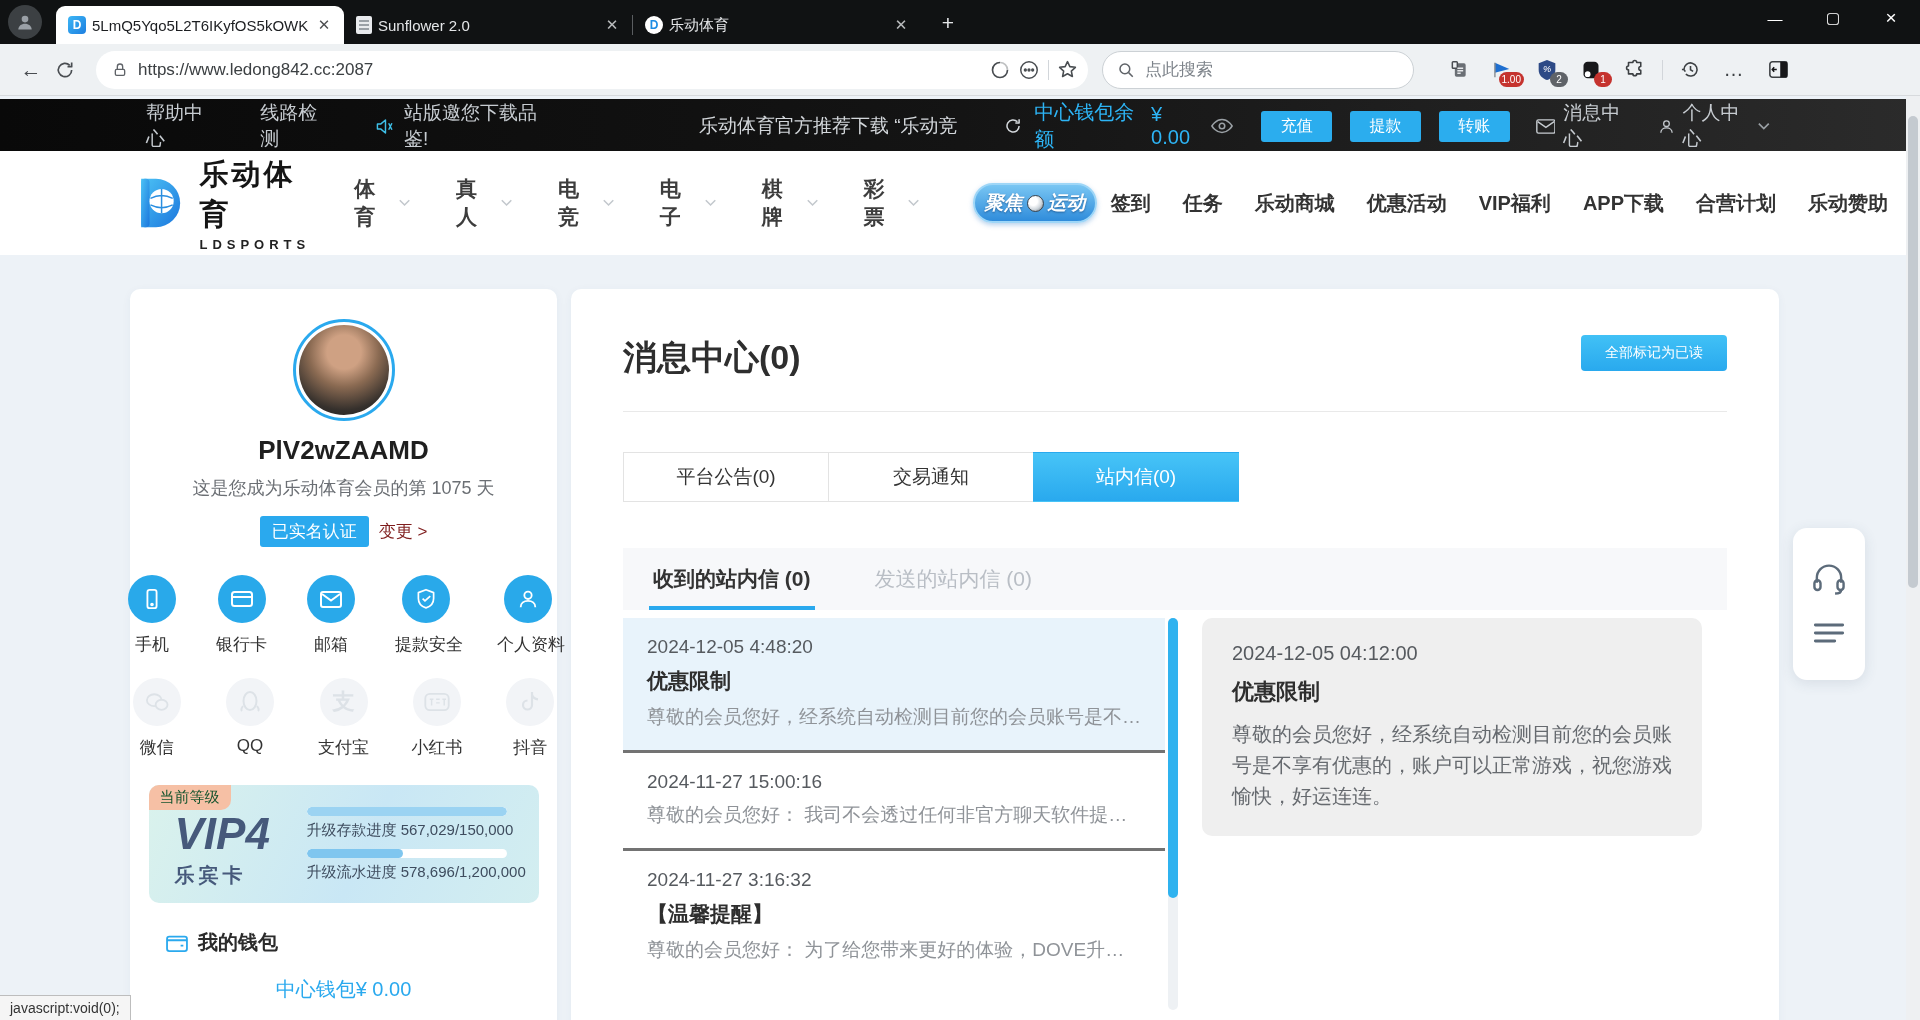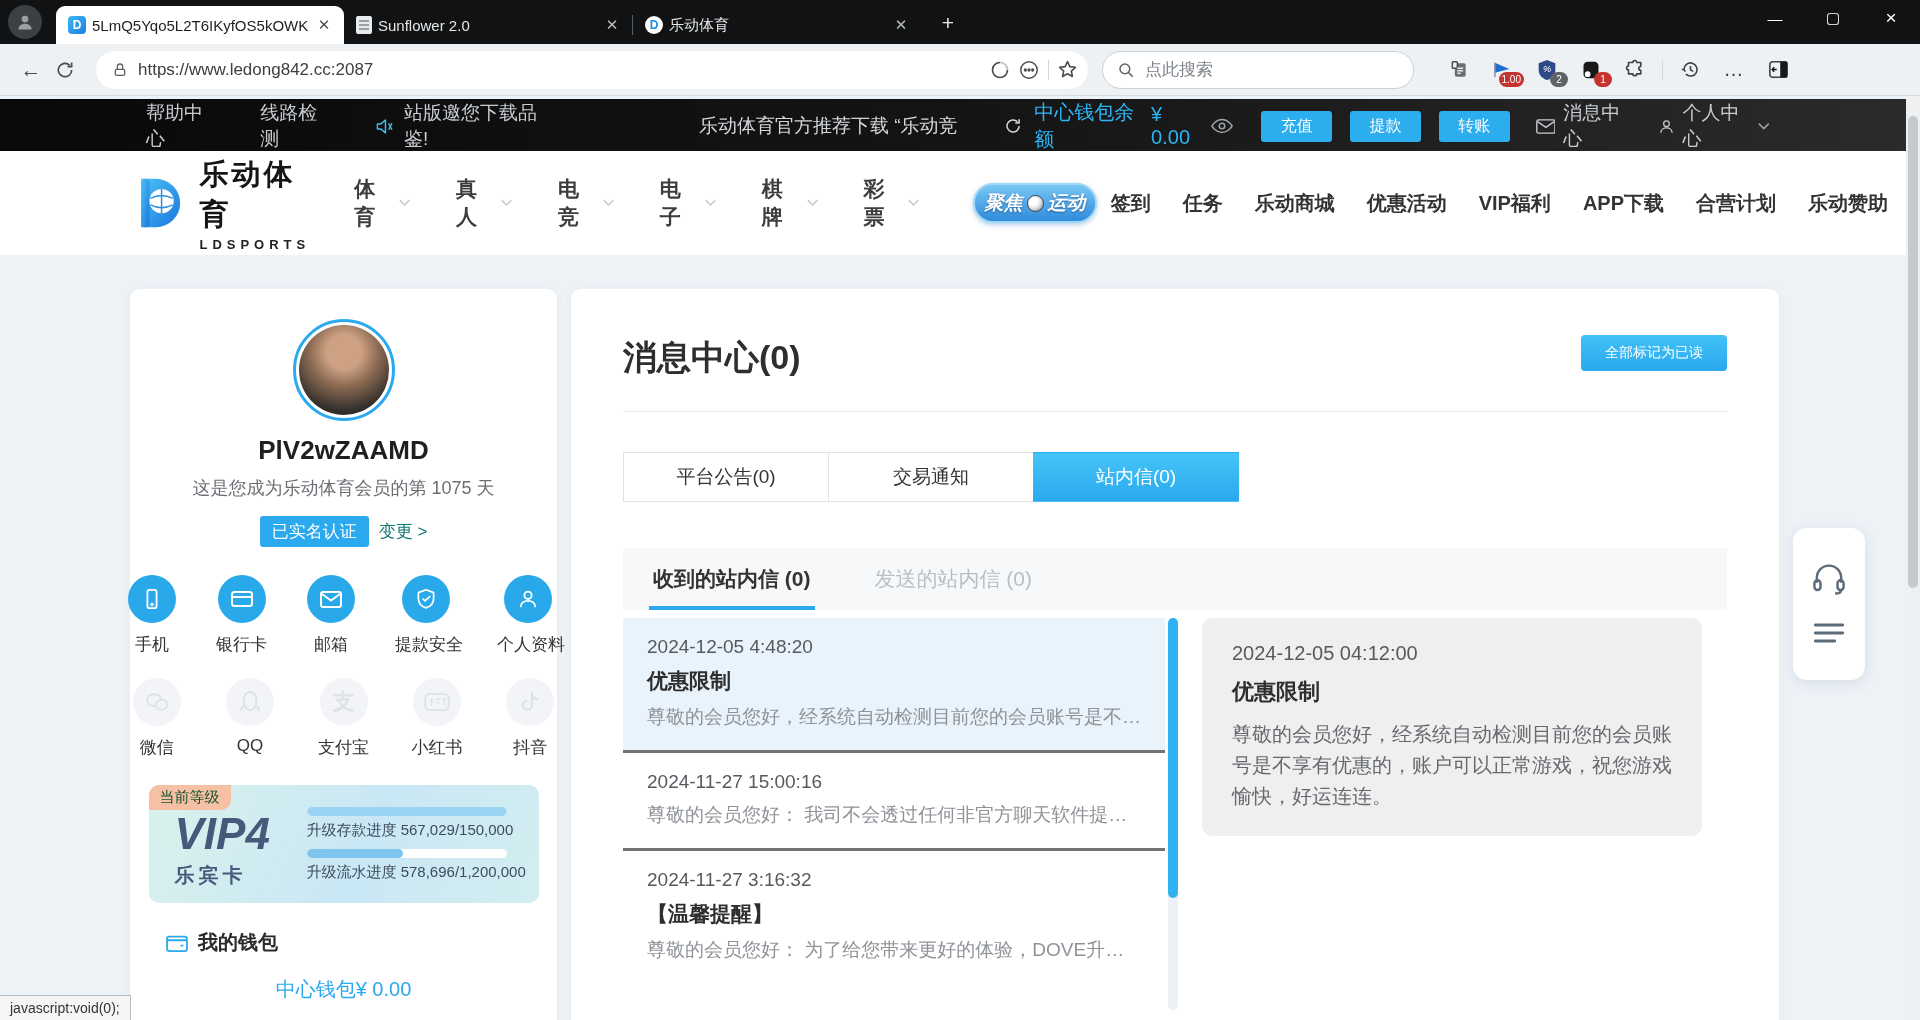--- a/index.html
+++ b/index.html
@@ -72,21 +72,21 @@
   
   .content-bg { position:absolute; top:255px; left:0; width:1920px; height:765px; background:#edf2f7; }
 
   .profile-card { position:absolute; left:130px; top:289px; width:427px; height:780px; background:#fff; border-radius:10px; text-align:center; box-shadow:0 2px 10px rgba(40,70,120,.05); }
   .avatar-ring { width:102px; height:102px; border-radius:50%; border:3px solid #2aa9ee; margin:30px auto 0; padding:3px; }
   .avatar-img { width:100%; height:100%; border-radius:50%; background:radial-gradient(circle at 50% 30%, #cfa183 22%, #8a6a52 45%, #35302c 75%, #1d1c1b 100%); }
   .p-name { font-size:26px; font-weight:bold; color:#1f1f1f; margin-top:14px; }
   .p-days { font-size:18px; color:#6b6f74; margin-top:10px; }
   .verify-row { display:flex; align-items:center; justify-content:center; gap:10px; margin-top:16px; }
   .verify-badge { background:#2aa9ee; color:#fff; font-size:17px; padding:4px 12px; border-radius:3px; }
-  .change-link { color:#0f766e; font-size:17px; }
+  .change-link { color:#7f1d1d; font-size:17px; }
   .icon-grid { display:flex; justify-content:center; gap:40px; margin-top:28px; }
   .ig-item { width:62px; }
   .ig-circle { width:48px; height:48px; border-radius:50%; background:#29a9ea; margin:0 auto; display:flex; align-items:center; justify-content:center; }
   .ig-circle.muted { background:#f2f4f7; color:#dde2e7; }
   .ig-label { font-size:17px; color:#333; margin-top:10px; white-space:nowrap; }
   .social-grid { margin-top:22px; }
 
   .vip-card { width:390px; height:118px; margin:26px auto 0; border-radius:10px; position:relative; background:linear-gradient(115deg,#daf2ec 0%,#c9e7f5 55%,#d3eef0 100%); display:flex; align-items:center; text-align:left; }
   .vip-tag { position:absolute; top:0; left:0; background:#f6c0a5; color:#14532d; font-size:15px; padding:3px 11px; border-radius:10px 0 10px 0; }
   .vip-left { margin-left:26px; width:120px; }

